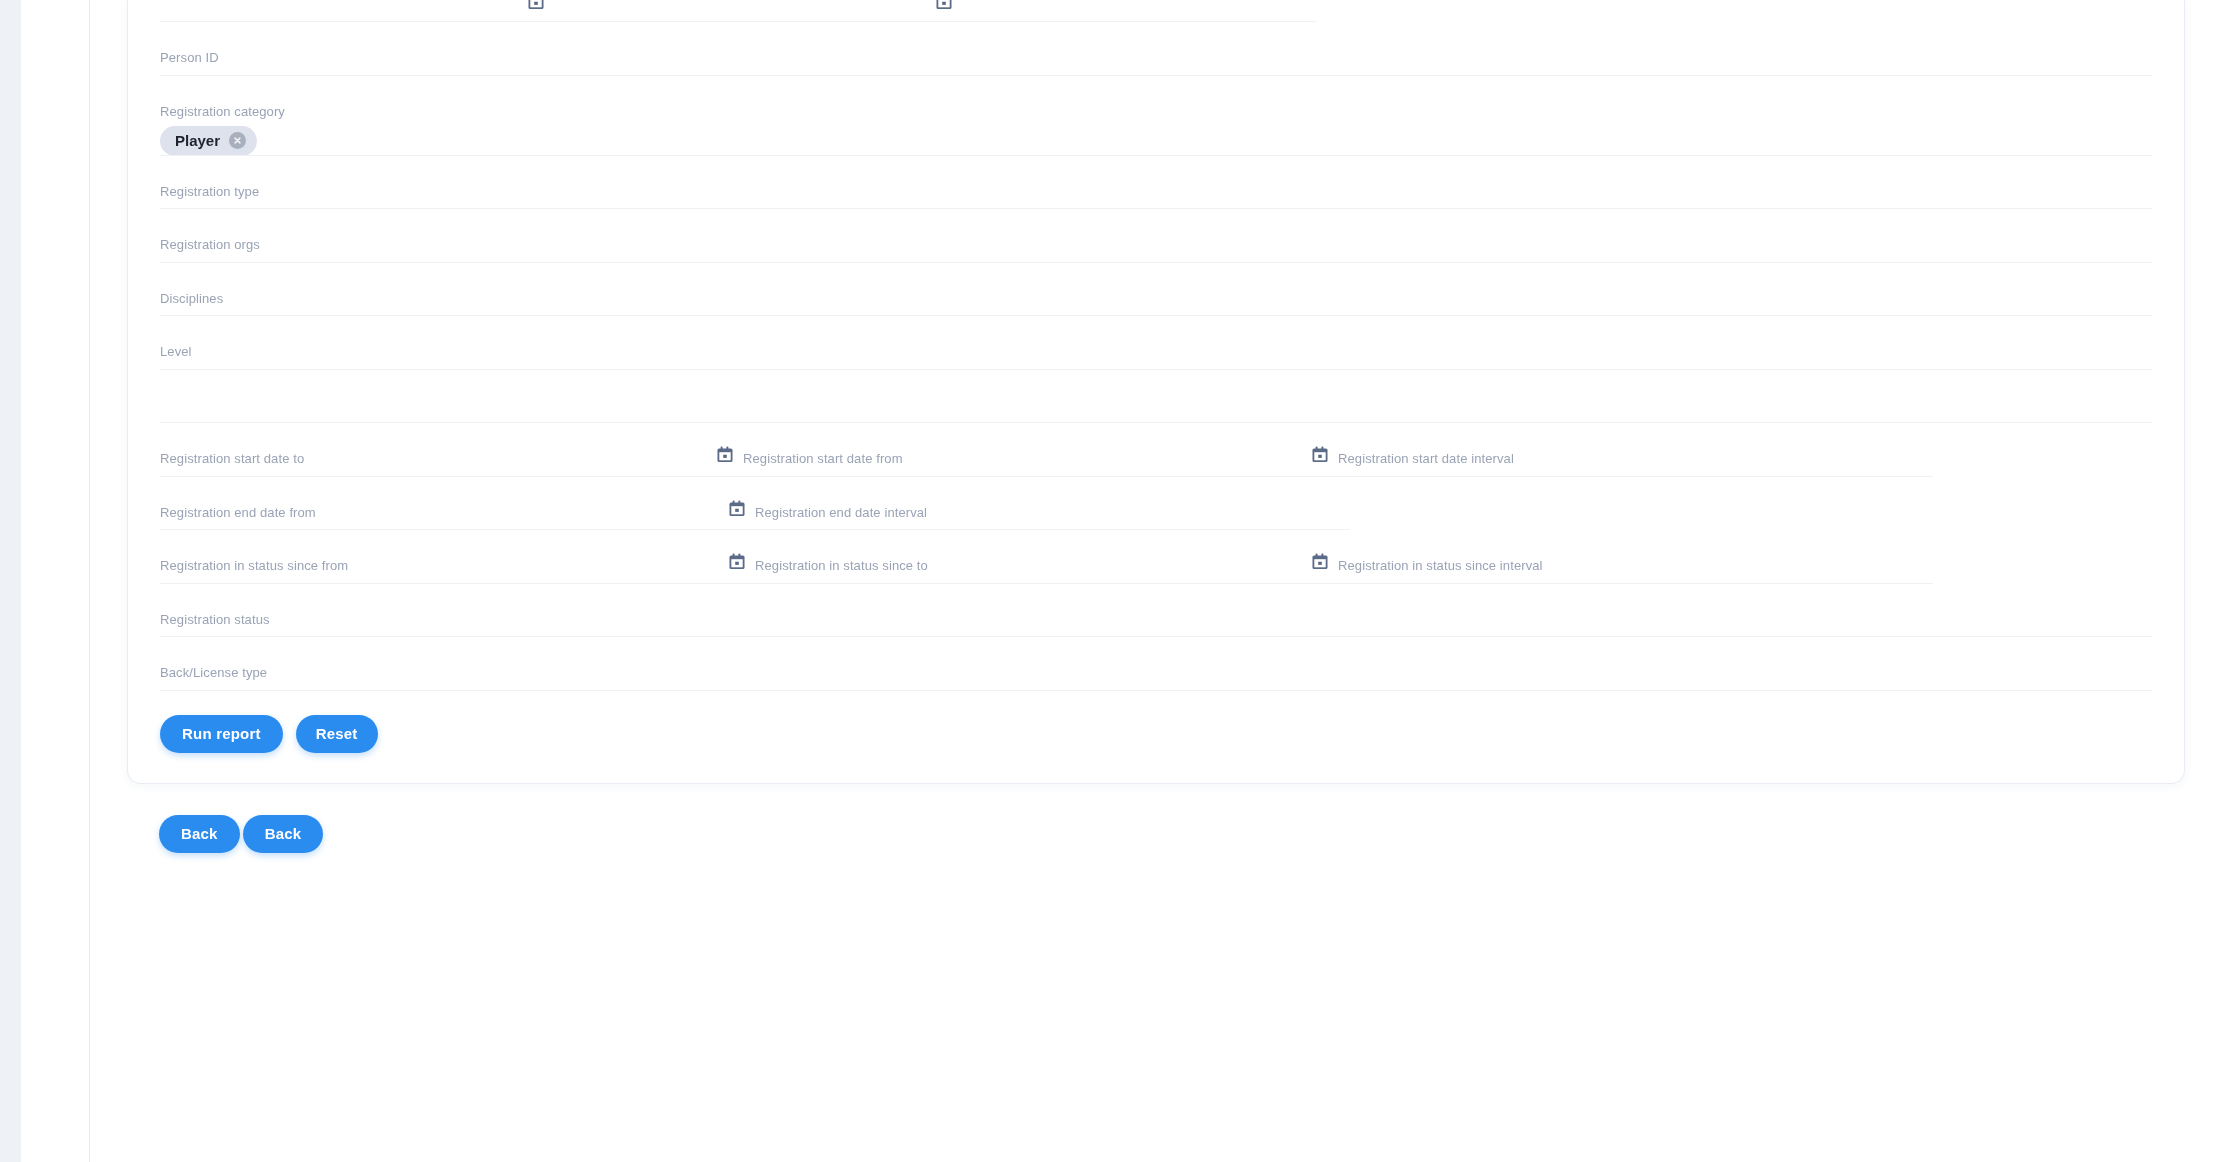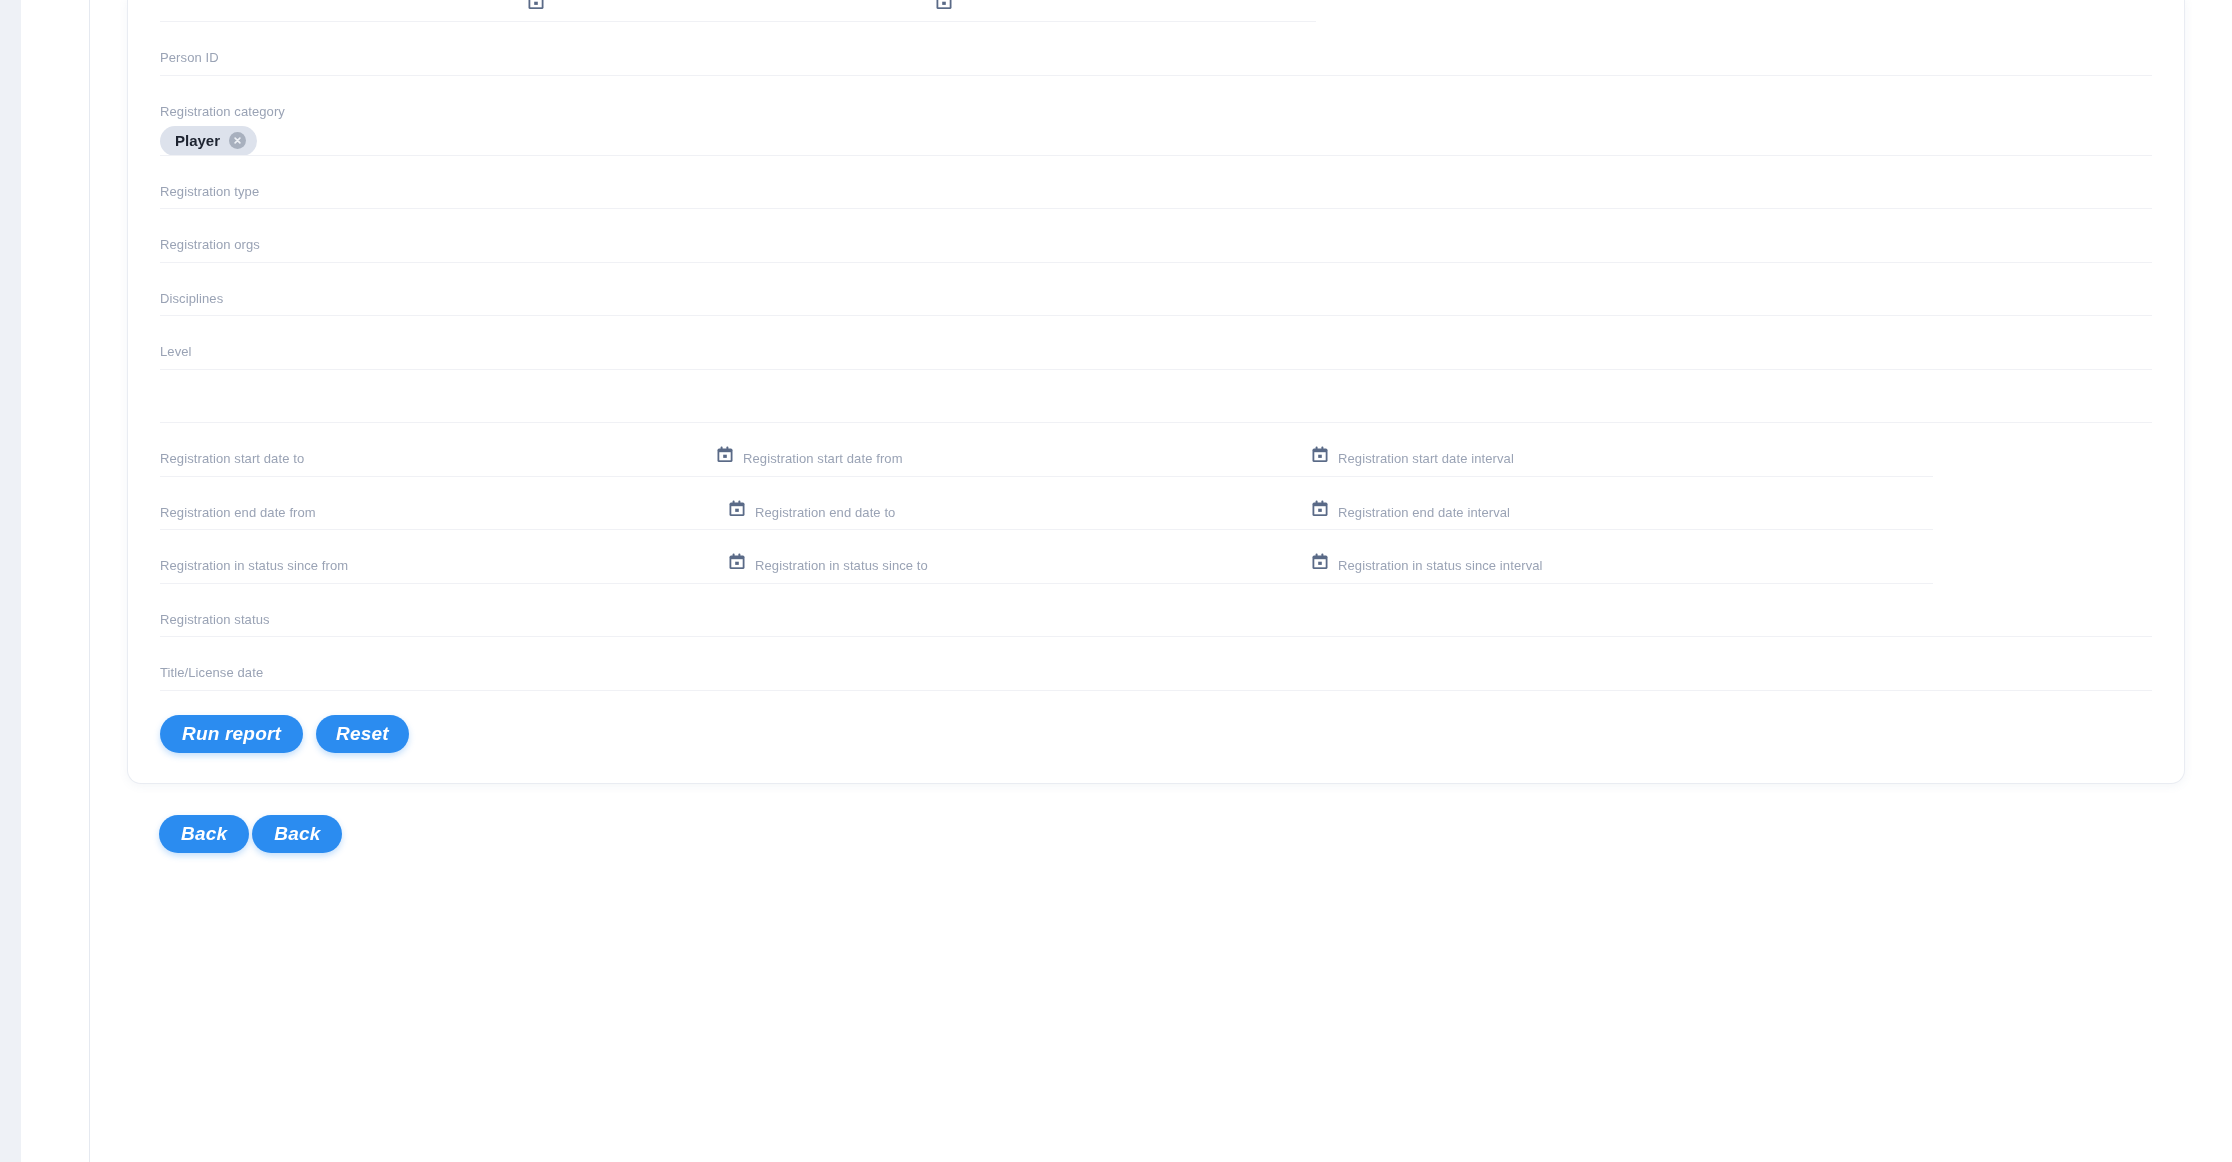--- a/index.html
+++ b/index.html
@@ -187,33 +187,32 @@
     align-items: center;
     gap: 13px;
     padding: 24px 32px 30px 32px;
   }
   .btn {
     border: none;
     outline: none;
     background: #2b8cf0;
     color: #ffffff;
     font-family: "Liberation Sans", sans-serif;
-    font-size: 19px;
+    font-size: 15px;
     font-weight: 700;
     letter-spacing: 0.2px;
     border-radius: 999px;
     height: 38px;
     padding: 0 22px;
     cursor: pointer;
     box-shadow: 0 3px 6px rgba(43,140,240,0.28);
     display: inline-flex;
     align-items: center;
     justify-content: center;
     white-space: nowrap;
-    font-style: italic;
   }
   .btn.reset { padding: 0 20px; }
 
   .wizard-actions {
     display: flex;
     align-items: center;
     gap: 3px;
     padding: 31px 0 0 32px;
   }
   .wizard-actions .btn { padding: 0 22px; }
@@ -353,33 +352,20 @@
               <svg width="20" height="20" viewBox="0 0 20 20" fill="none">
                 <rect x="2.5" y="3.6" width="15" height="13.4" rx="1.6" fill="#5a6a87"></rect>
                 <rect x="4.3" y="7.2" width="11.4" height="8.1" fill="#ffffff"></rect>
                 <rect x="8.2" y="9.7" width="3.6" height="3.2" fill="#5a6a87"></rect>
                 <rect x="5.6" y="1.6" width="2" height="3.2" rx="0.8" fill="#5a6a87"></rect>
                 <rect x="11.4" y="1.6" width="2" height="3.2" rx="0.8" fill="#5a6a87"></rect>
               </svg>
             </span>
             <span class="field-underline"></span>
           </div>
-          <div class="col c2">
-            <span class="field-label">Registration end date to</span>
-            <span class="cal-icon">
-              <svg width="20" height="20" viewBox="0 0 20 20" fill="none">
-                <rect x="2.5" y="3.6" width="15" height="13.4" rx="1.6" fill="#5a6a87"></rect>
-                <rect x="4.3" y="7.2" width="11.4" height="8.1" fill="#ffffff"></rect>
-                <rect x="8.2" y="9.7" width="3.6" height="3.2" fill="#5a6a87"></rect>
-                <rect x="5.6" y="1.6" width="2" height="3.2" rx="0.8" fill="#5a6a87"></rect>
-                <rect x="11.4" y="1.6" width="2" height="3.2" rx="0.8" fill="#5a6a87"></rect>
-              </svg>
-            </span>
-            <span class="field-underline"></span>
-          </div>
           <div class="col c3">
             <span class="field-label">Registration end date interval</span>
             <span class="field-underline"></span>
           </div>
         </div>
 
         <div class="row-3">
           <div class="col c1">
             <span class="field-label">Registration in status since from</span>
             <span class="cal-icon">
@@ -414,21 +400,21 @@
 
         <div class="row">
           <div class="field full">
             <span class="field-label">Registration status</span>
             <span class="field-underline"></span>
           </div>
         </div>
 
         <div class="row">
           <div class="field full">
-            <span class="field-label">Title/License date</span>
+            <span class="field-label">Back/License type</span>
             <span class="field-underline"></span>
           </div>
         </div>
 
       </div>
 
       <div class="card-actions">
         <button class="btn">Run report</button>
         <button class="btn reset">Reset</button>
       </div>

